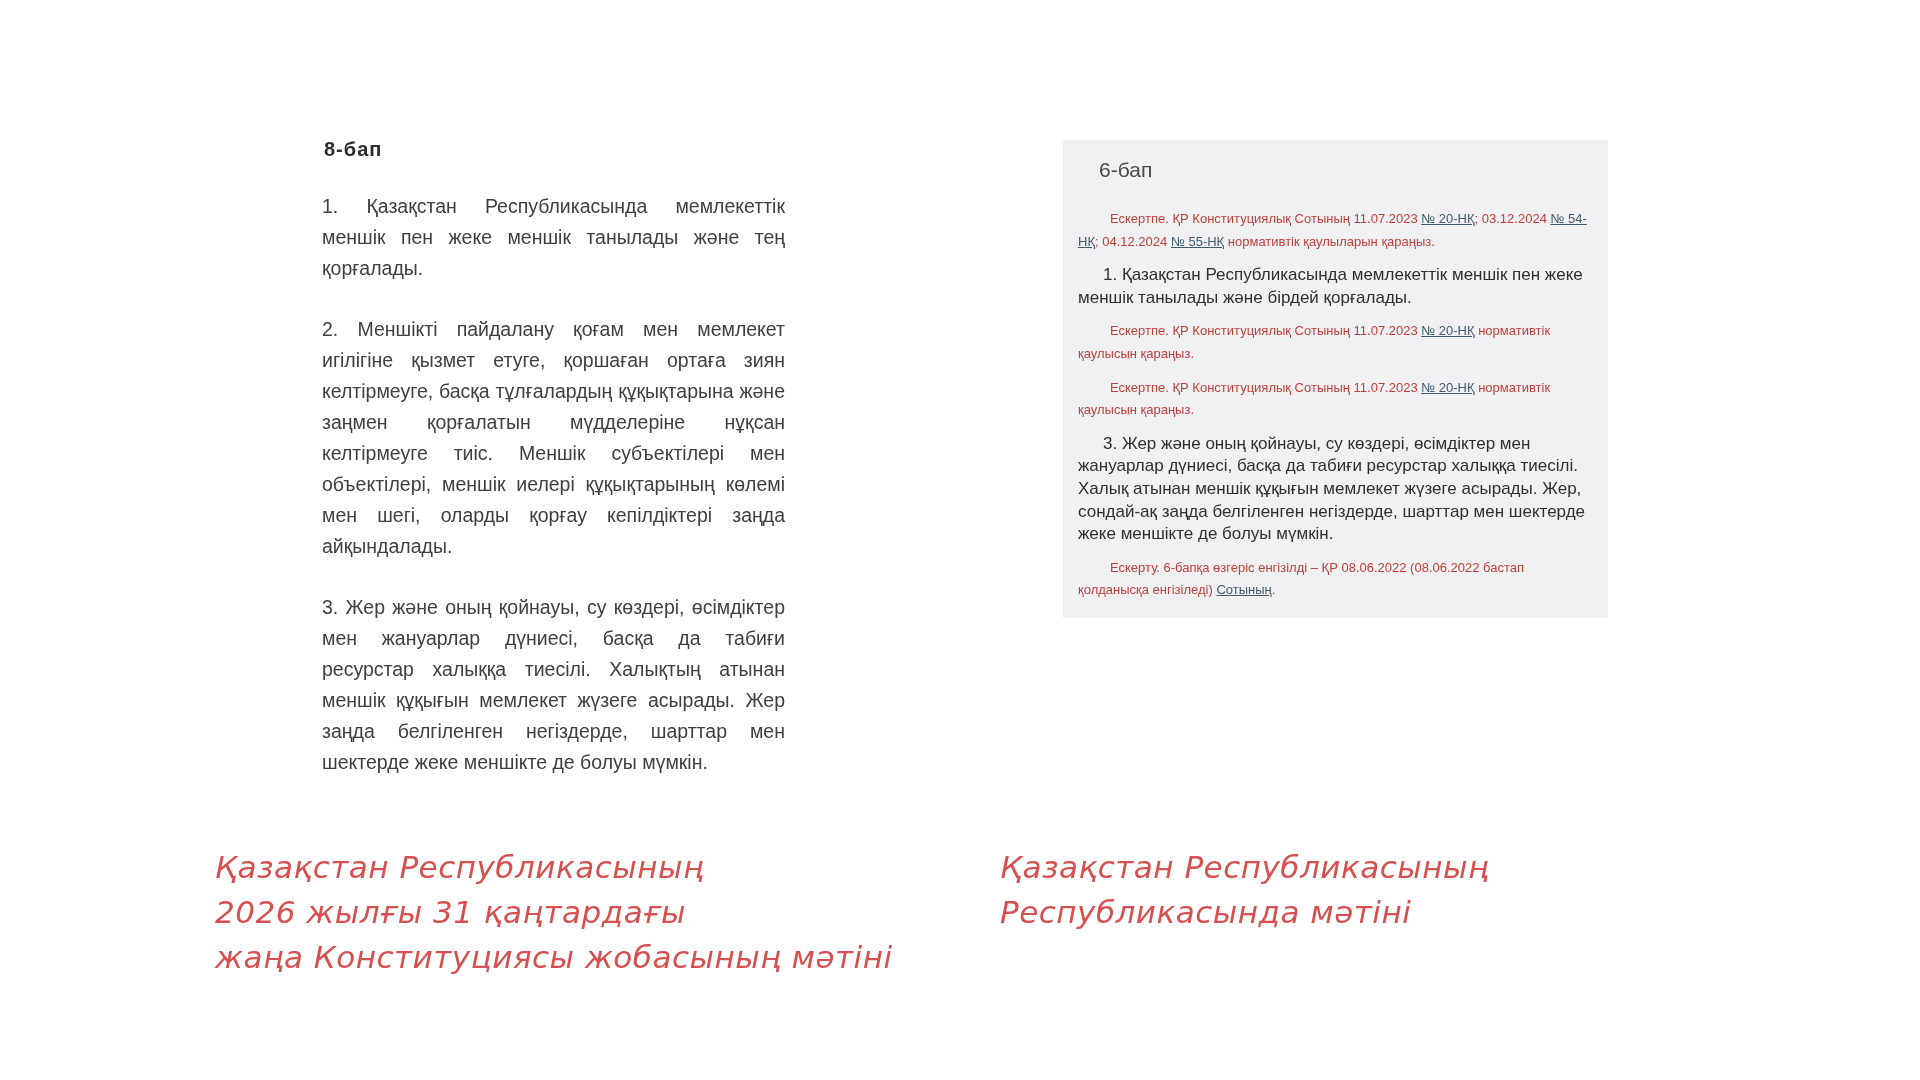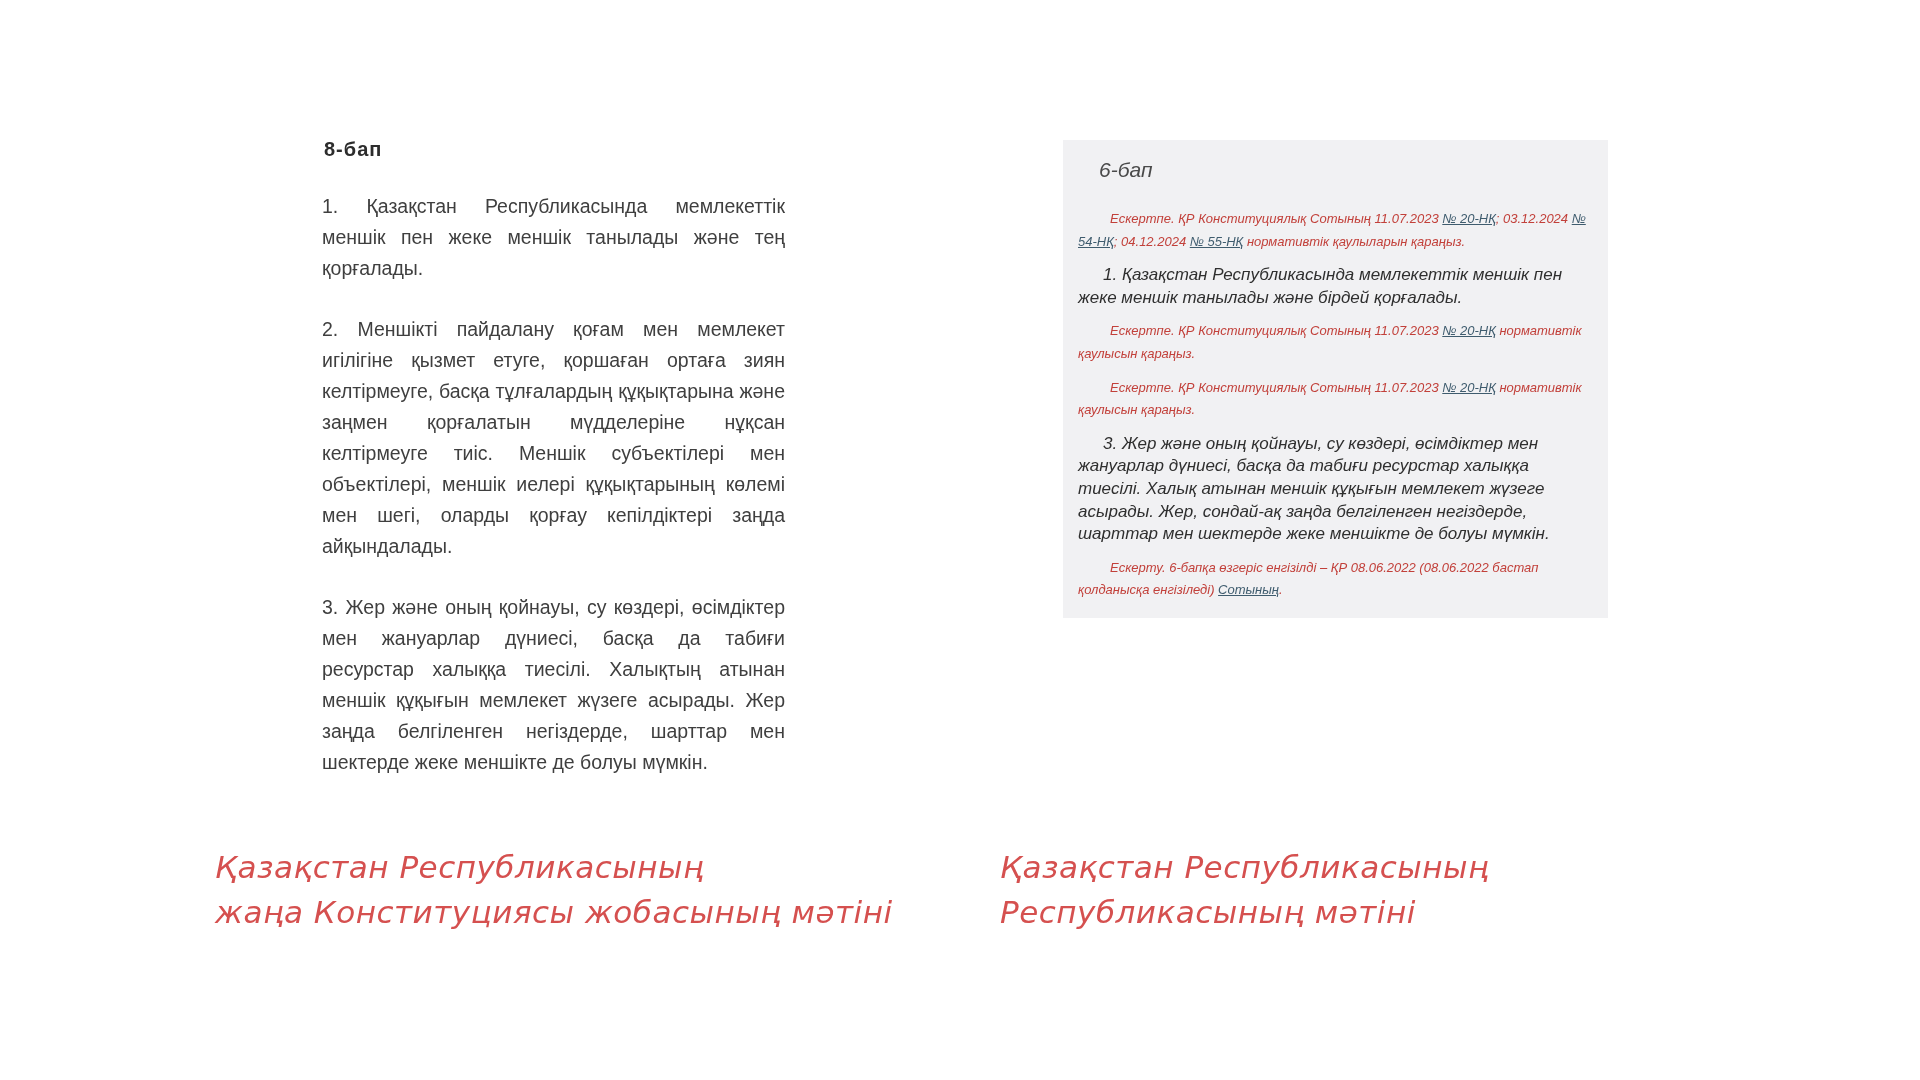--- a/index.html
+++ b/index.html
@@ -27,21 +27,20 @@
     color:#3f3f3f;
   }
   .left-para:last-child{margin-bottom:0;}
 
   
   .right-doc{
     position:absolute;left:1063px;top:140px;width:545px;
     box-sizing:border-box;
     background:#f1f1f3;
     padding:14px 16px 16px 15px;
-    font-style:italic;
   }
   .right-heading{
     margin:4px 0 26px 21px;
     font-size:21px;font-weight:400;
     color:#4a4a4a;
   }
   .rp{
     margin:0 0 11px 0;
     font-size:17px;line-height:22.6px;
     color:#2f2f2f;
@@ -96,21 +95,22 @@
 
     <p class="note"><span>Ескертпе. ҚР Конституциялық Сотының 11.07.2023 </span><a class="doc-link">№ 20-НҚ</a><span> нормативтік қаулысын қараңыз.</span></p>
 
     <p class="rp">3. Жер және оның қойнауы, су көздері, өсімдіктер мен жануарлар дүниесі, басқа да табиғи ресурстар халыққа тиесілі. Халық атынан меншік құқығын мемлекет жүзеге асырады. Жер, сондай-ақ заңда белгіленген негіздерде, шарттар мен шектерде жеке меншікте де болуы мүмкін.</p>
 
     <p class="note"><span>Ескерту. 6-бапқа өзгеріс енгізілді – ҚР 08.06.2022 (08.06.2022 бастап қолданысқа енгізіледі) </span><a class="doc-link">Сотының</a><span>.</span></p>
   </section>
 
   <div class="caption caption-left">
     <div>Қазақстан Республикасының</div>
+    <div>2026 жылғы 31 қаңтардағы</div>
     <div>жаңа Конституциясы жобасының мәтіні</div>
   </div>
 
   <div class="caption caption-right">
     <div>Қазақстан Республикасының</div>
-    <div>Республикасының мәтіні</div>
+    <div>Республикасында мәтіні</div>
   </div>
 
 </div>
 
 </body></html>

